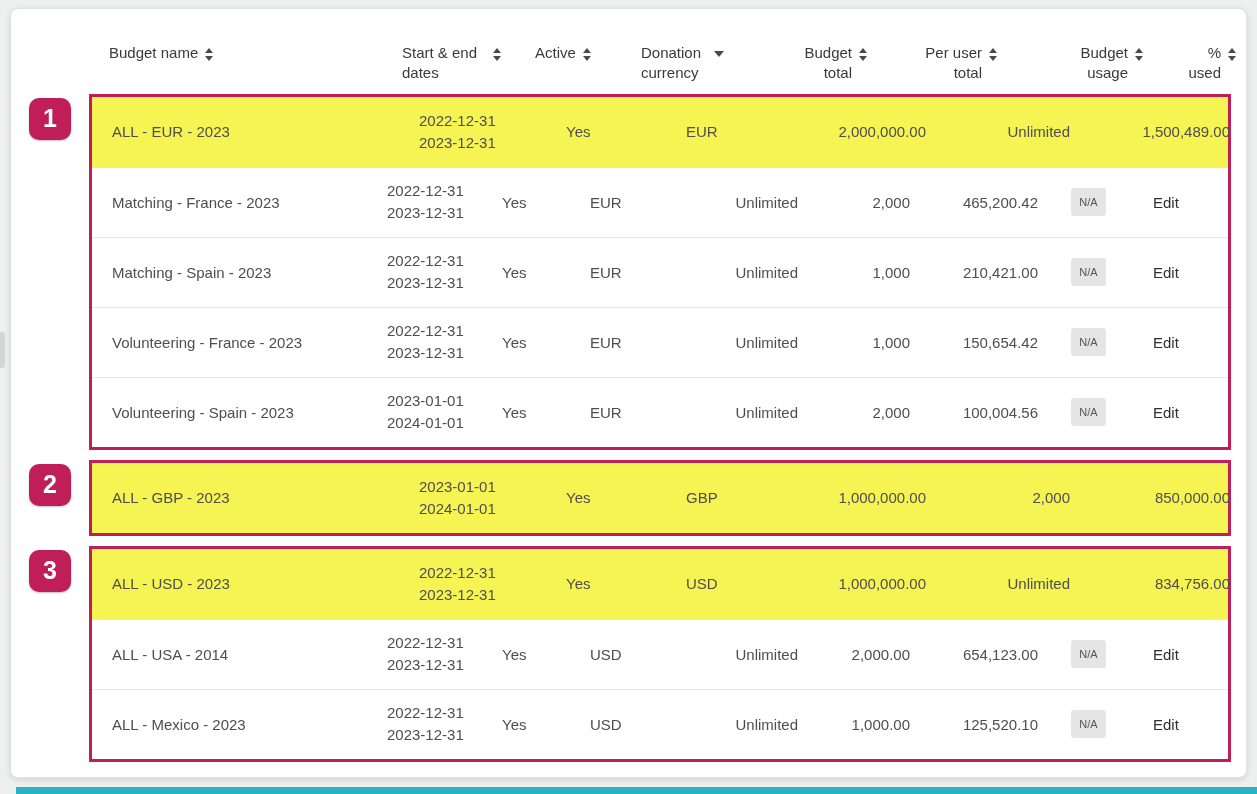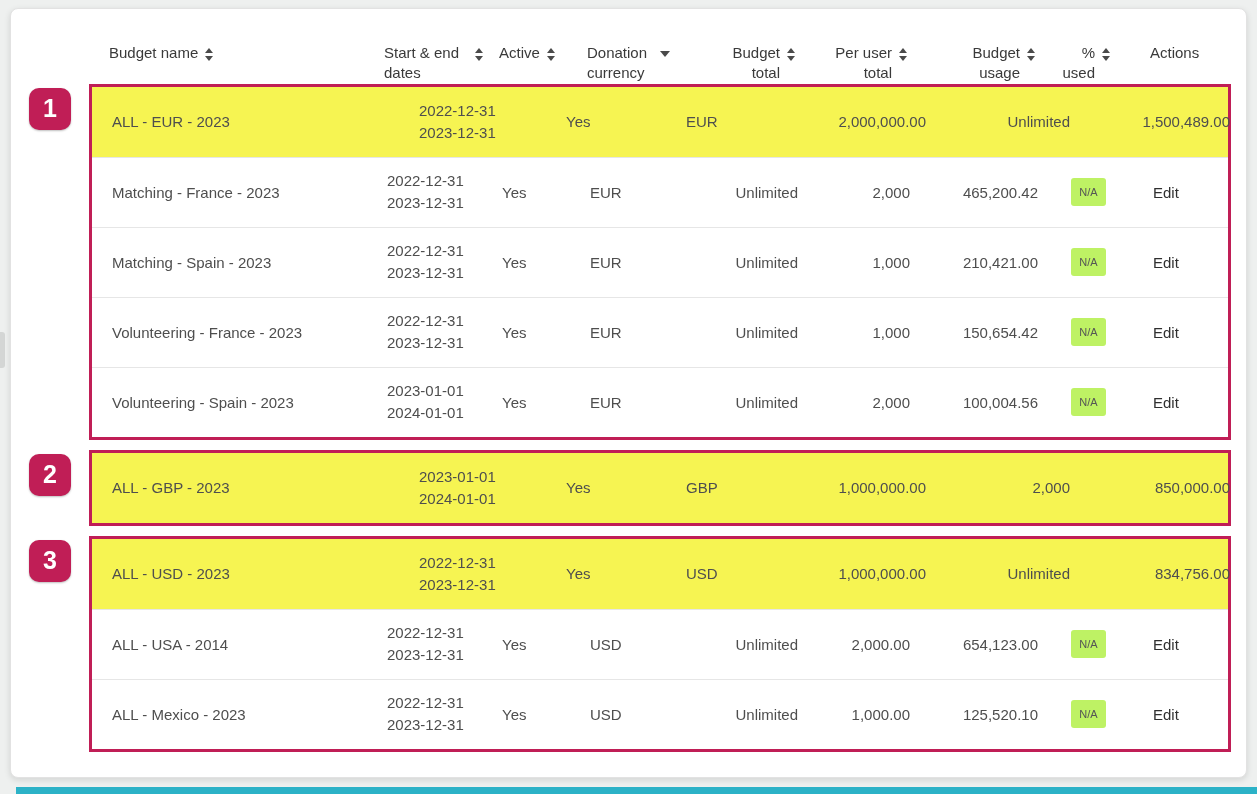--- a/index.html
+++ b/index.html
@@ -22,23 +22,25 @@
     padding: 34px 15px 0 78px;
   }
   .grid {
     display: grid;
     grid-template-columns: 275px 115px 88px 92px 122px 112px 128px 95px 80px;
     padding-left: 20px;
   }
   
   .header {
     align-items: start;
+    padding-bottom: 10px;
     color: #3a3a3a;
     font-size: 15px;
     line-height: 1.35;
+    gap: 18px;
   }
   .hcell { display: flex; align-items: flex-start; gap: 7px; cursor: pointer; padding-right: 6px; }
   .hcell.num { justify-content: flex-end; }
   .hcell.num .hlabel { text-align: right; }
   .hcell.pct { justify-content: center; }
   .hcell.pct .hlabel { text-align: right; }
   .col-actions { padding-left: 14px; }
   .hlabel { display: inline-block; }
   .mw84 { max-width: 84px; }
   .mw66 { max-width: 66px; }
@@ -67,21 +69,21 @@
   .row { min-height: 70px; align-items: center; font-size: 15px; color: #4e4e4e; background: #fff; }
   .row.highlight { background: #f6f452; gap: 32px; }
   .row + .row { border-top: 1px solid #e6e6e6; }
   .cell { padding-right: 6px; }
   .cell.num { text-align: right; }
   .cell.dates span { display: block; line-height: 1.45; }
   .cell.pct { display: flex; justify-content: center; }
   .pill { padding: 8px 8px; border-radius: 3px; font-size: 11px; white-space: nowrap; }
   .pill.orange { background: #f6c272; color: #5c4010; }
   .pill.green  { background: #c1da6b; color: #3f4d14; }
-  .pill.gray   { background: #bef264; color: #555555; }
+  .pill.gray   { background: #e5e5e5; color: #555555; }
   .edit { color: #2f2f2f; cursor: pointer; }
   
   .bottom-bar { position: absolute; left: 16px; right: 0; bottom: 0; height: 7px; background: #2cb2c7; }
   .left-notch { position: absolute; left: 0; top: 332px; width: 5px; height: 36px; background: #d4d6d5; border-radius: 0 3px 3px 0; }
 </style>
 </head>
 <body>
 
 <div class="left-notch"></div>
 

